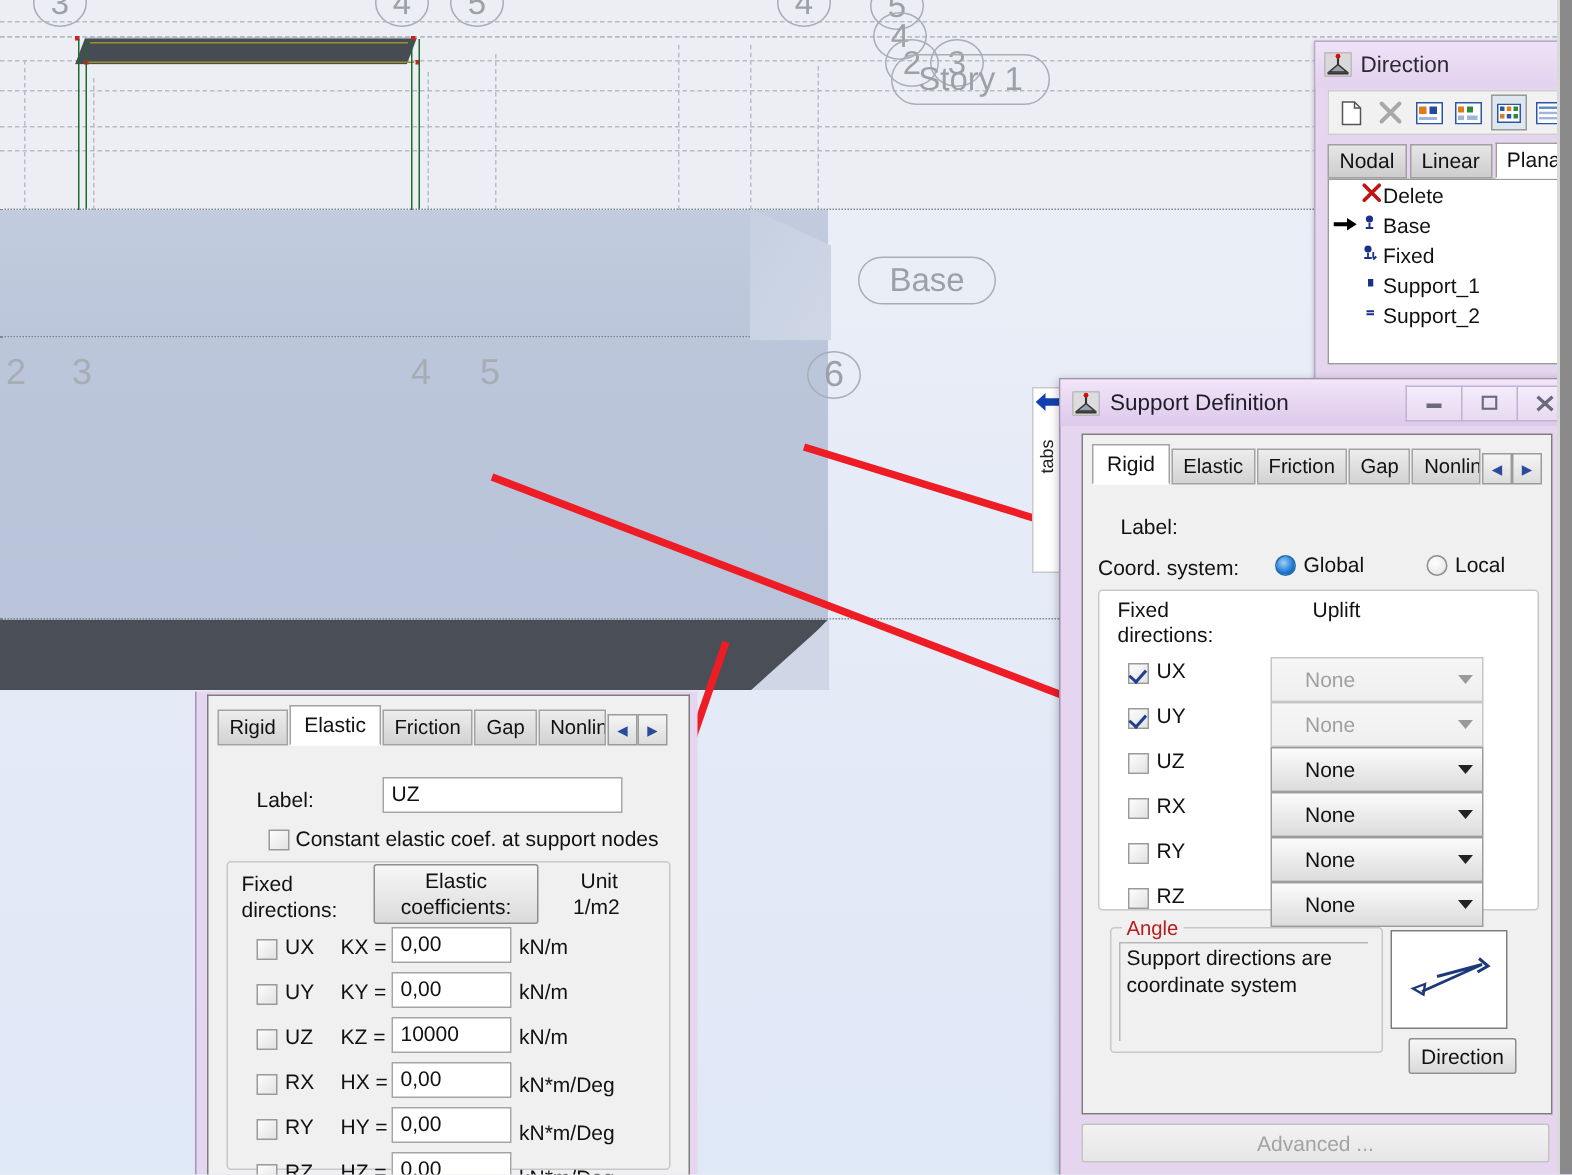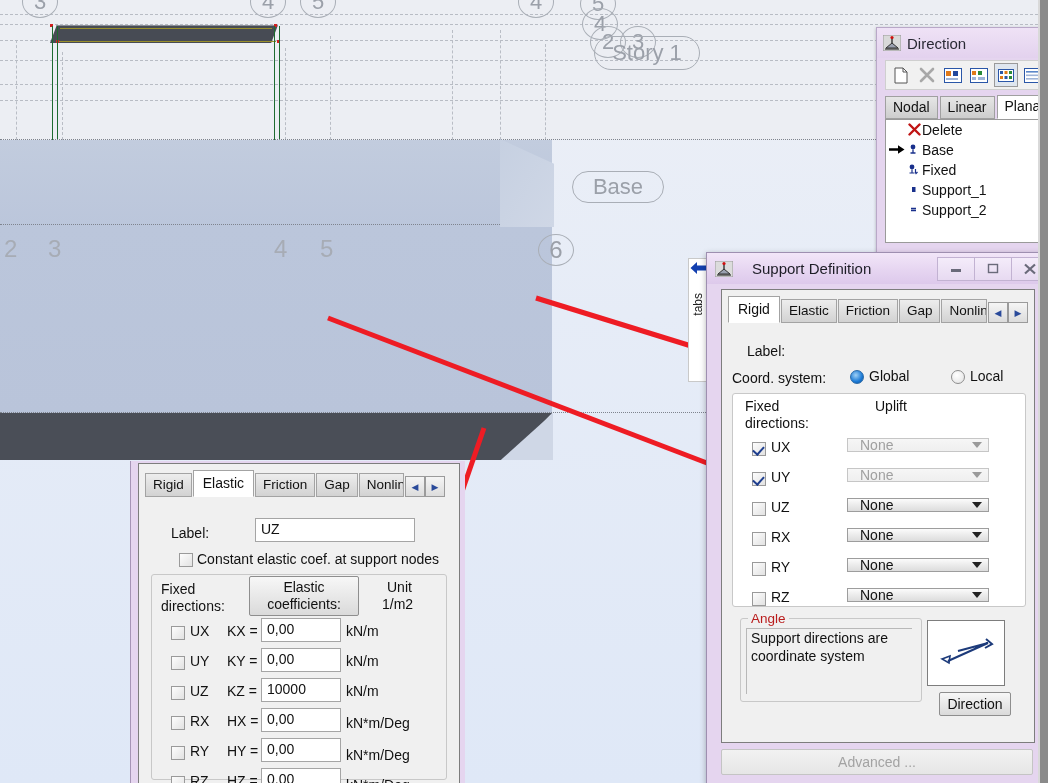--- a/index.html
+++ b/index.html
@@ -50,21 +50,21 @@
   .sup-tab.active{background:#fff;border-bottom:1px solid #fff;padding-bottom:4px;}
   #supports-list{margin:0 0 0 8px;background:#fff;border:1px solid #9a9a9a;
     height:122px;width:170px;overflow:hidden;}
   .sup-row{display:flex;align-items:center;height:20px;font-size:14px;color:#111;padding-left:2px;}
   .sup-arrow{width:18px;color:#000;font-size:14px;text-align:center;}
   .sup-ico{width:16px;text-align:center;font-size:11px;color:#1b2a7a;}
 
   
   #supdef{position:absolute;left:706px;top:252px;width:342px;height:531px;
     background:#e5d5ef;border:1px solid #9e8fb0;box-shadow:0 2px 6px rgba(0,0,0,.3);}
-  #supdef-title{height:31px;display:flex;align-items:center;gap:19px;padding-left:8px;
+  #supdef-title{height:31px;display:flex;align-items:center;gap:7px;padding-left:8px;
     background:linear-gradient(180deg,#f2e6f8 0%,#e6d5f1 55%,#ddc9eb 100%);}
   #supdef-title .t{font-size:15px;color:#1d1d26;}
   .wbtns{margin-left:auto;display:flex;height:24px;align-items:stretch;}
   .wbtn{width:36px;border:1px solid #c2b2d2;border-right:none;
     background:linear-gradient(180deg,#f4ecfa,#e7daf1);
     display:flex;align-items:center;justify-content:center;color:#6a6a7a;font-size:15px;}
   .wbtn:last-child{border-right:1px solid #c2b2d2;}
   #supdef-body{position:absolute;left:14px;top:36px;width:312px;height:452px;
     background:#f0f0f0;border:1px solid #7d7d7d;}
   .tabstrip{position:absolute;left:6px;top:8px;right:6px;height:25px;display:flex;align-items:flex-end;}
@@ -78,23 +78,23 @@
   .panel-white{position:absolute;background:#fff;}
   .lbl{position:absolute;font-size:14px;color:#111;}
   .txtbox{position:absolute;background:#fff;border:1px solid #a5a5a5;
     font-size:14px;color:#111;padding:2px 5px;box-sizing:border-box;}
   .grp{position:absolute;border:1px solid #c8c8c8;border-radius:3px;}
   .grp-title{position:absolute;background:#f0f0f0;font-size:13.5px;color:#b91c1c;padding:0 3px;}
   .cbx{position:absolute;width:14px;height:14px;border:1px solid #9a9a9a;
     background:linear-gradient(135deg,#fdfdfd,#e2e2e2);box-sizing:border-box;}
   .cbx.on::after{content:"";position:absolute;left:2px;top:1px;width:5px;height:9px;
     border:solid #1f3f8f;border-width:0 2px 2px 0;transform:rotate(42deg);}
-  .combo{position:absolute;height:14px;border:1px solid #9d9d9d;box-sizing:border-box;
+  .combo{position:absolute;height:30px;border:1px solid #9d9d9d;box-sizing:border-box;
     background:linear-gradient(180deg,#fbfbfb,#dcdcdc);display:flex;align-items:center;
-    font-size:14px;color:#111;padding-left:12px;}
+    font-size:14px;color:#111;padding-left:22px;}
   .combo.dis{background:linear-gradient(180deg,#f6f6f6,#efefef);border-color:#c6c6c6;color:#a0a0a0;}
   .combo .arw{margin-left:auto;margin-right:6px;width:0;height:0;
     border-left:5px solid transparent;border-right:5px solid transparent;border-top:6px solid #222;}
   .combo.dis .arw{border-top-color:#9a9a9a;}
   .radio{position:absolute;width:14px;height:14px;border-radius:50%;
     border:1px solid #8d8d8d;background:radial-gradient(circle at 40% 35%,#fff,#e0e0e0);box-sizing:border-box;}
   .radio.on{background:radial-gradient(circle at 40% 35%,#9fd0f5 0%,#1b7ad6 60%,#0d4f94 100%);
     border-color:#2a6aa8;}
   .btn{position:absolute;border:1px solid #8e8e8e;border-radius:2px;
     background:linear-gradient(180deg,#f7f7f7,#dadada);font-size:14px;color:#111;

